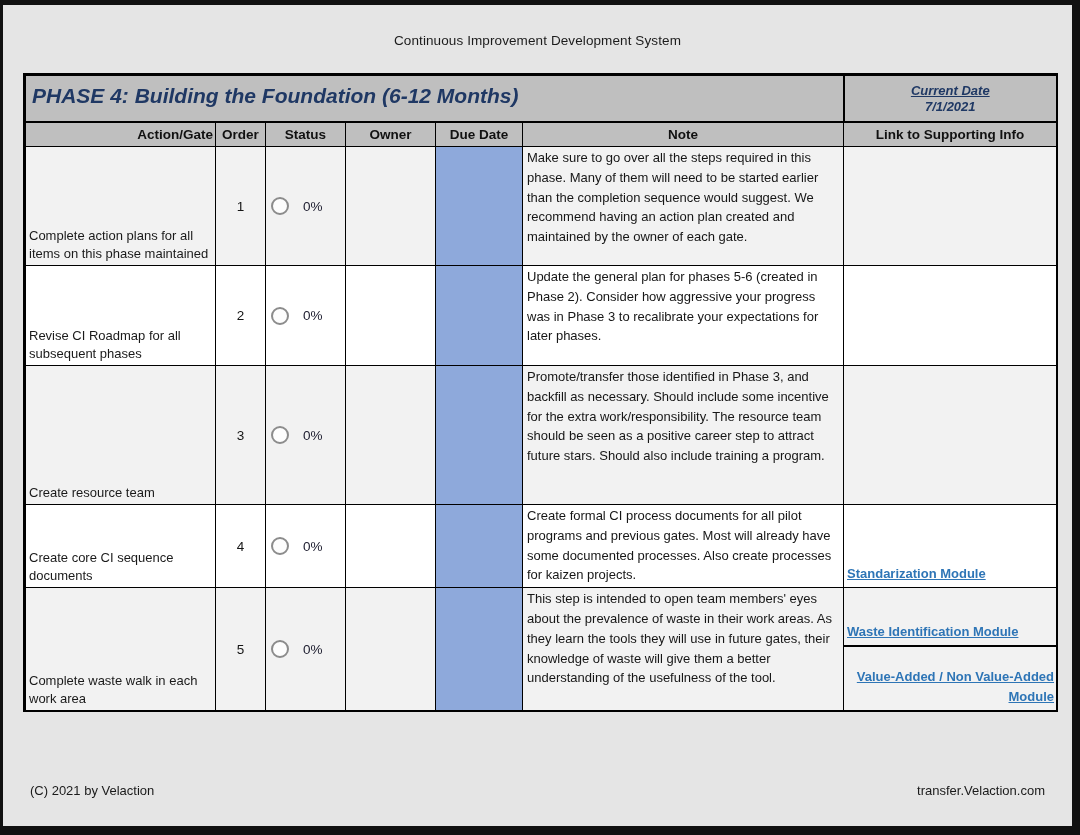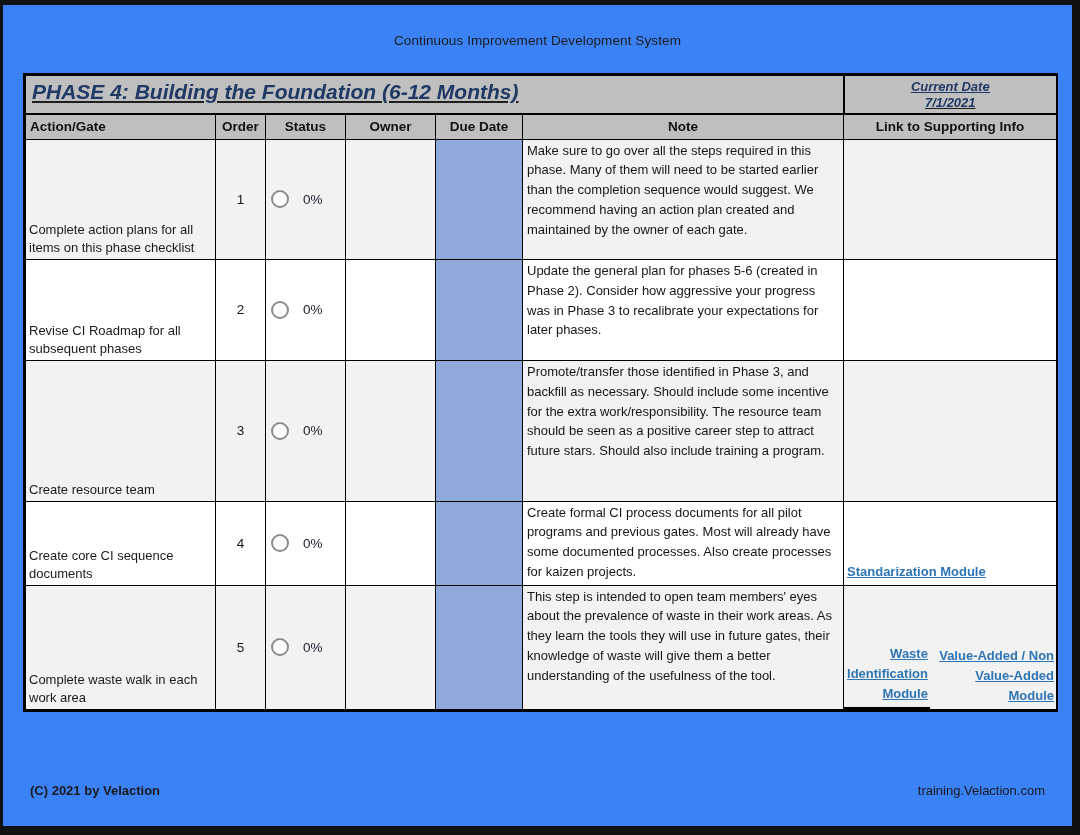--- a/index.html
+++ b/index.html
@@ -10,40 +10,40 @@
     --link-blue:#2E75B6;
   }
   html,body{margin:0;padding:0;}
   body{
     width:1080px;height:835px;position:relative;background:#111;
     font-family:"Liberation Sans", sans-serif;color:#1f1f1f;
     -webkit-font-smoothing:antialiased;
   }
   .page{
     position:absolute;left:3px;top:5px;width:1069px;height:821px;
-    background:#3b82f6;overflow:hidden;
+    background:#e5e5e5;overflow:hidden;
   }
   .doc-title{
     position:absolute;top:28px;left:0;width:100%;
     text-align:center;font-size:13.5px;color:#1c1c1c;letter-spacing:.1px;
   }
   .table-wrap{
     position:absolute;left:20px;top:68px;width:1035px;height:639px;
     border:2px solid #000;box-sizing:border-box;
   }
   table.main{
     border-collapse:collapse;table-layout:fixed;width:100%;height:100%;
   }
   td,th{border:1px solid #000;box-sizing:border-box;overflow:hidden;}
   
   col.c-action{width:190px;} col.c-order{width:50px;} col.c-status{width:80px;}
   col.c-owner{width:90px;} col.c-due{width:87px;} col.c-note{width:321px;}
   col.c-link{width:213px;}
   
-  tr.phase-row{height:38px;text-decoration:underline;}
+  tr.phase-row{height:46px;}
   td.phase-title{
     background:var(--header-fill);border-bottom:2px solid #000;
     font-size:21px;font-weight:bold;font-style:italic;color:var(--navy);
     padding:0 0 4px 6px;vertical-align:middle;
   }
   td.current-date{
     background:var(--header-fill);border-bottom:2px solid #000;border-left:2px solid #000;
     text-align:center;vertical-align:middle;padding:2px 0;
   }
   .cd-label{
@@ -52,21 +52,21 @@
   }
   .cd-value{
     font-size:13px;font-weight:bold;font-style:italic;color:var(--navy);display:block;
   }
   
   tr.header-row{height:25px;}
   tr.header-row th{
     background:var(--header-fill);font-size:13.5px;font-weight:bold;color:#111;
     text-align:center;vertical-align:middle;padding:0 2px;
   }
-  tr.header-row th.h-action{text-align:left;padding-left:4px;}
+  tr.header-row th.h-action{text-align:right;padding-left:4px;}
   
   tr.r1{height:119px;} tr.r2{height:100px;} tr.r3{height:139px;}
   tr.r4{height:83px;}  tr.r5{height:123px;}
   tr.alt  td{background:var(--row-alt-fill);}
   tr.even td{background:#ffffff;}
   td.due{background:var(--due-fill) !important;}
   td.action{
     vertical-align:bottom;font-size:13px;line-height:18px;
     padding:0 2px 2px 3px;color:#1a1a1a;
   }
@@ -83,30 +83,30 @@
   td.note{
     vertical-align:top;font-size:13px;line-height:19.8px;
     padding:1px 3px 2px 4px;color:#161616;
   }
   td.linkcell{vertical-align:bottom;padding:0 2px 3px 3px;}
   a.mod-link{
     color:var(--link-blue);font-weight:bold;font-size:13px;line-height:20px;
     text-decoration:underline;cursor:pointer;word-wrap:break-word;text-align:right;
   }
   td.link-split{padding:0;vertical-align:top;}
-  .link-stack{display:flex;flex-direction:row;height:100%;}
+  .link-stack{display:flex;flex-direction:column;height:100%;}
   .link-sub{
     flex:1 1 auto;display:flex;align-items:flex-end;padding:0 2px 3px 3px;
     box-sizing:border-box;
   }
   .link-sub.first{border-bottom:2px solid #000;flex:0 0 59px;}
   .footer{
     position:absolute;left:0;top:778px;width:100%;height:20px;font-size:13px;color:#1a1a1a;
   }
-  .footer .f-left{position:absolute;left:27px;top:0;font-weight:bold;}
+  .footer .f-left{position:absolute;left:27px;top:0;}
   .footer .f-center{position:absolute;left:0;width:100%;text-align:center;top:0;}
   .footer .f-right{position:absolute;right:27px;top:0;}
 </style>
 </head>
 <body>
 
 <div class="page">
 
   <div class="doc-title">Continuous Improvement Development System</div>
 
@@ -135,21 +135,21 @@
         <th class="h-action">Action/Gate</th>
         <th>Order</th>
         <th>Status</th>
         <th>Owner</th>
         <th>Due Date</th>
         <th>Note</th>
         <th>Link to Supporting Info</th>
       </tr>
 
       <tr class="r1 alt">
-        <td class="action">Complete action plans for all items on this phase checklist</td>
+        <td class="action">Complete action plans for all items on this phase maintained</td>
         <td class="order">1</td>
         <td class="status">
           <div class="status-wrap">
             <span class="circle"></span>
             <span class="pct">0%</span>
           </div>
         </td>
         <td></td>
         <td class="due"></td>
         <td class="note">Make sure to go over all the steps required in this phase. Many of them will need to be started earlier than the completion sequence would suggest. We recommend having an action plan created and maintained by the owner of each gate.</td>
@@ -225,16 +225,16 @@
             </div>
           </div>
         </td>
       </tr>
     </tbody>
       </table>
   </div>
 
   <div class="footer">
     <span class="f-left">(C) 2021 by Velaction</span>
-    <span class="f-right">training.Velaction.com</span>
+    <span class="f-right">transfer.Velaction.com</span>
   </div>
 
 </div>
 
 </body></html>

